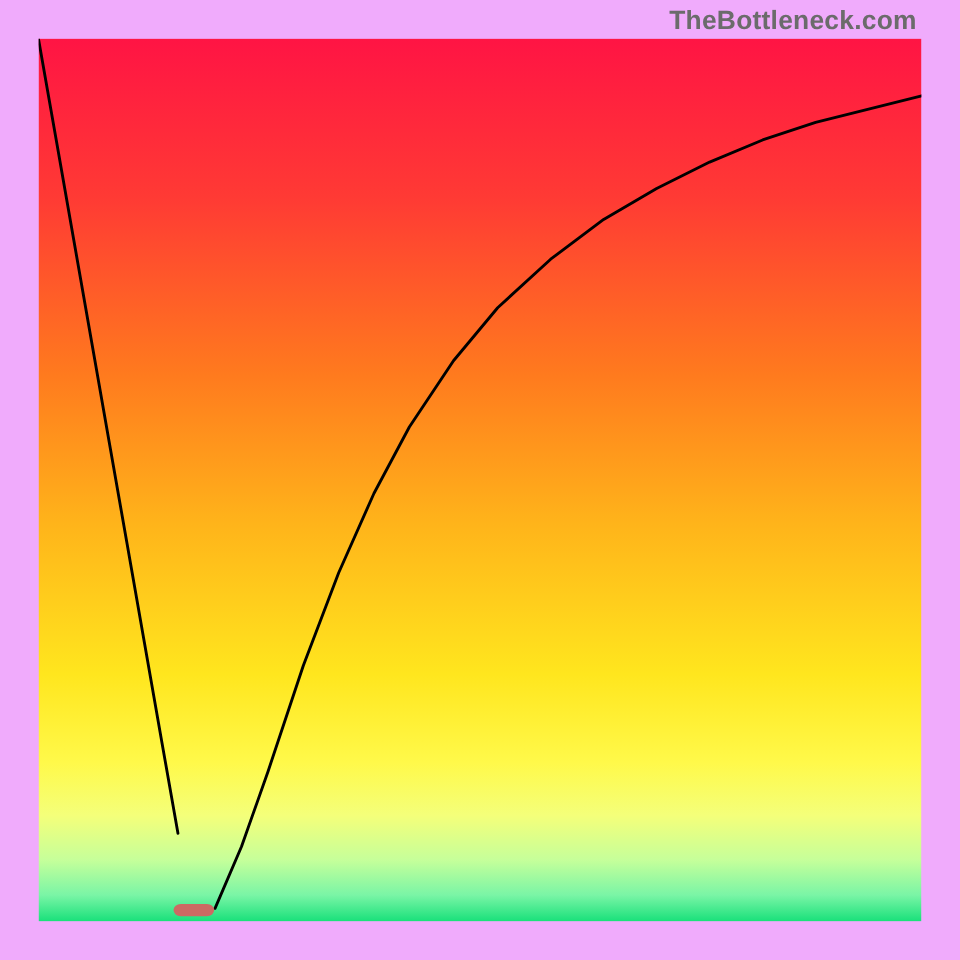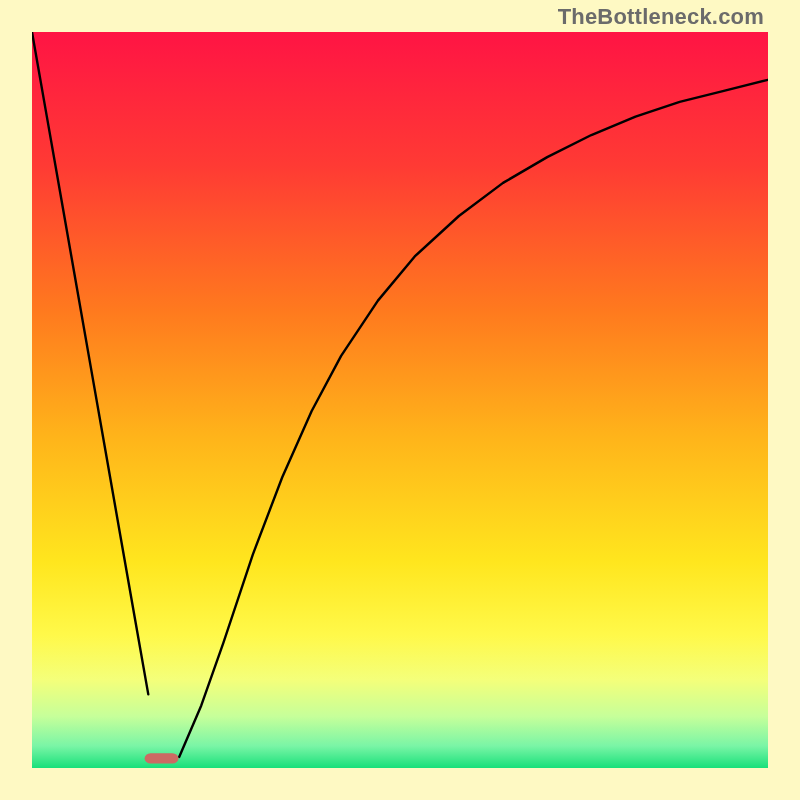--- a/index.html
+++ b/index.html
@@ -7,21 +7,21 @@
     padding: 0;
     width: 800px;
     height: 800px;
     background: #000;
     overflow: hidden;
   }
   .frame {
     position: relative;
     width: 800px;
     height: 800px;
-    background: #fef9c3;
+    background: #f0abfc;
   }
   .plot-area {
     position: absolute;
     left: 32px;
     top: 32px;
     width: 736px;
     height: 736px;
     overflow: hidden;
   }
   .watermark {

